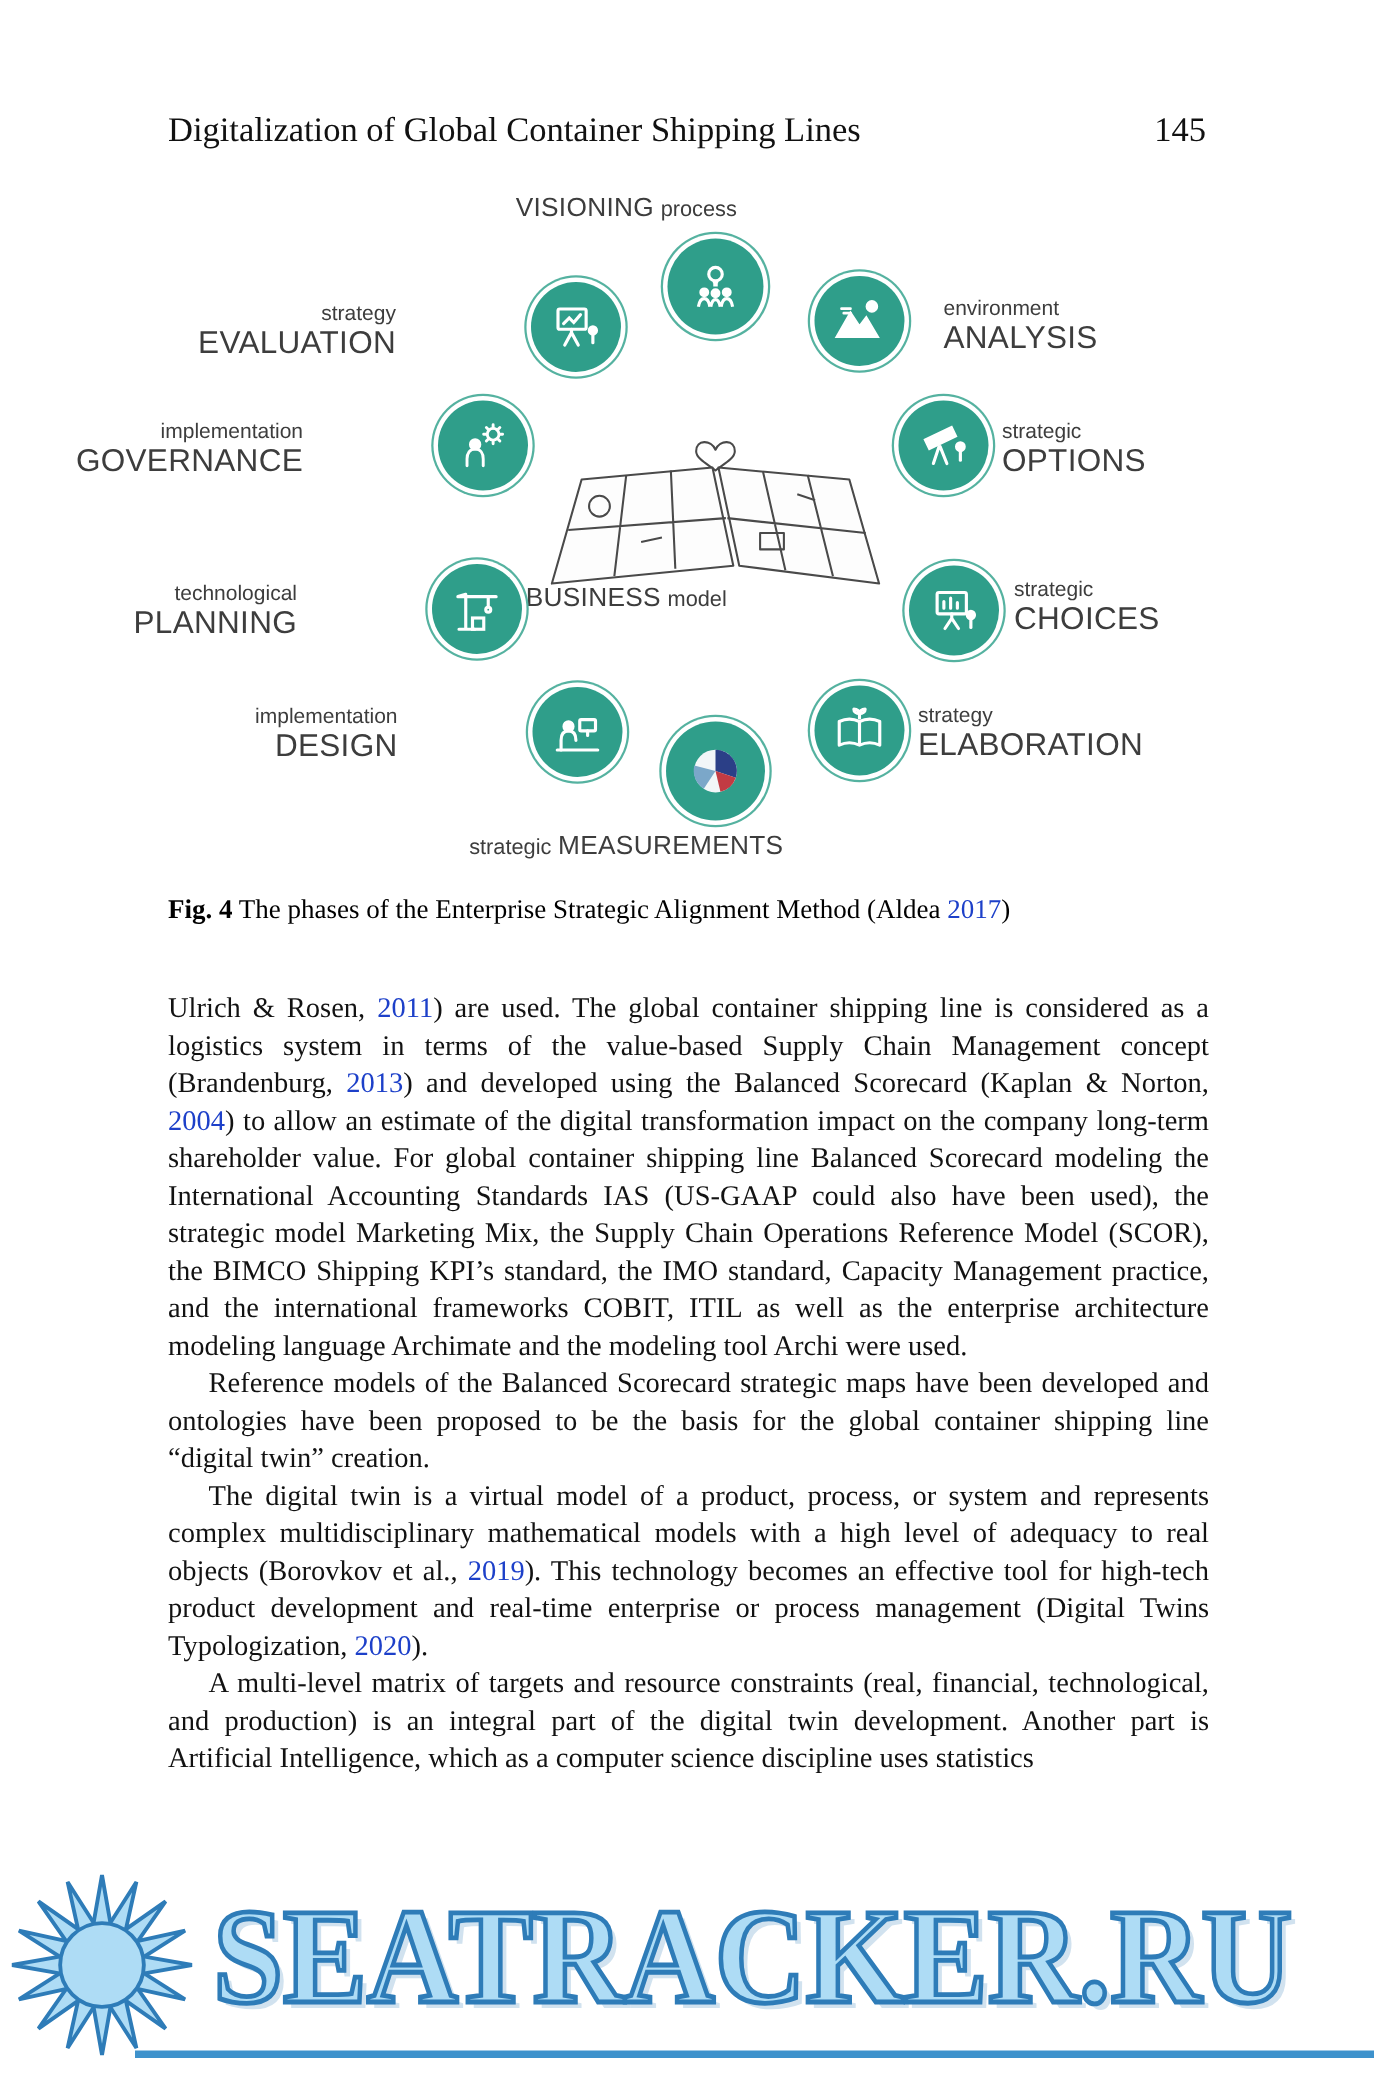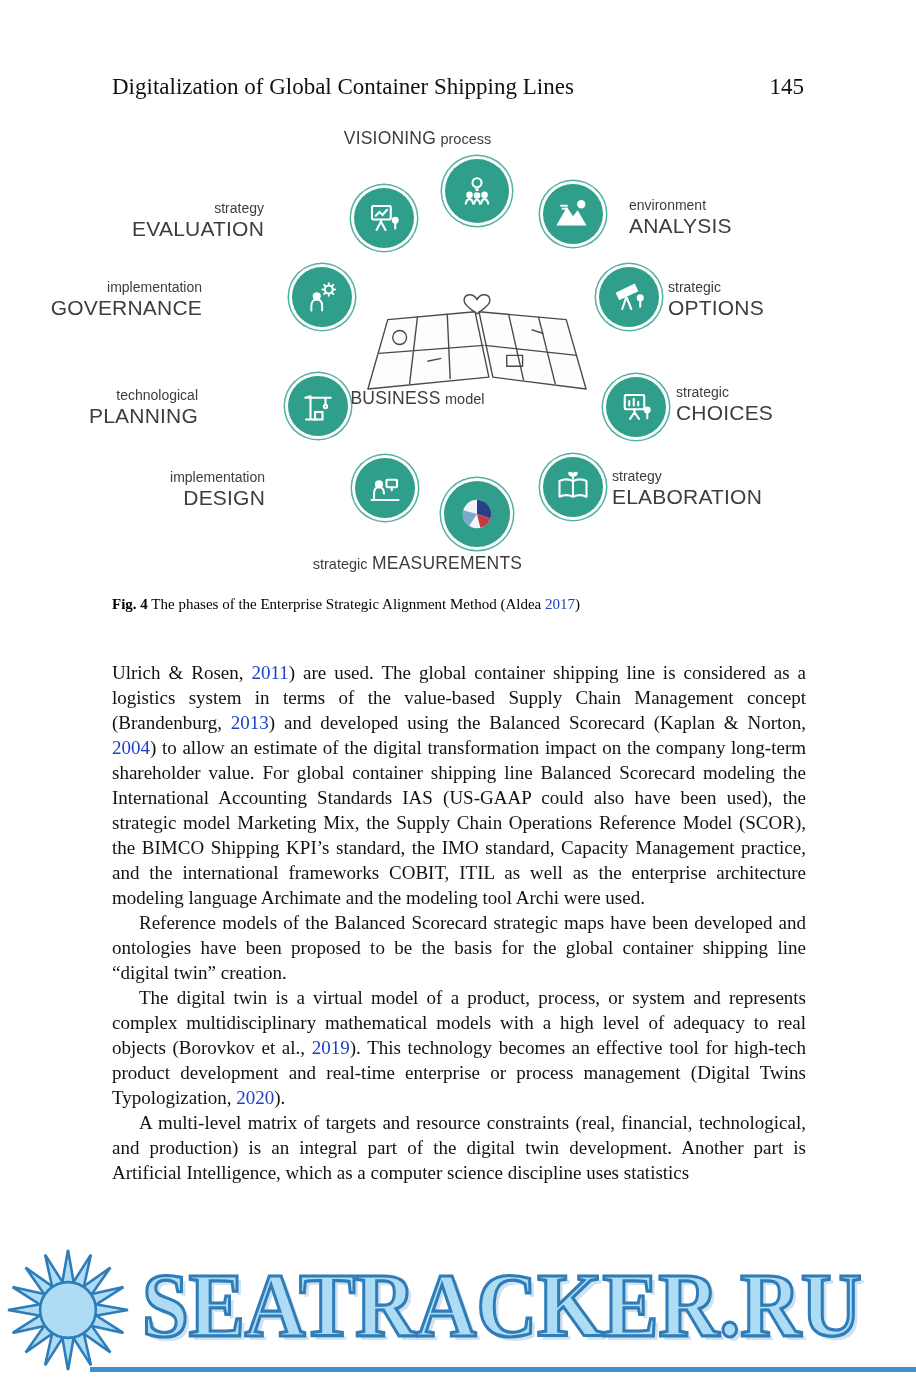--- a/index.html
+++ b/index.html
@@ -19,21 +19,21 @@
   .lbl { position:absolute; line-height:1.12; }
   .lbl .small { display:block; font-size:14px; }
   .lbl .caps  { display:block; font-size:21px; letter-spacing:.2px; }
   .lbl.right { text-align:right; }
   .centerline { position:absolute; left:0; width:100%; text-align:center; }
   .centerline .small { font-size:14.5px; }
   .centerline .caps  { font-size:17.5px; letter-spacing:.2px; }
   .canvas-wrap { position:absolute; left:358px; top:158px; width:238px; height:152px; }
 
   
-  .caption { position:absolute; top:596px; left:112px; right:100px; font-size:15px; font-family:"Liberation Serif", serif; color:#000; }
+  .caption { position:absolute; top:596px; left:112px; right:100px; font-size:18px; font-family:"Liberation Serif", serif; color:#000; }
   .caption .bold { font-weight:bold; }
 
   
   .bodytext { position:absolute; top:660px; left:112px; width:694px; font-size:19px; line-height:25px; text-align:justify; color:#121212; }
   .bodytext p.indent { text-indent:27px; }
   .link { color:#1d40c9; cursor:pointer; }
 
   
   .watermark { position:absolute; left:0; top:1246px; width:916px; height:142px; }
   .wm-text { position:absolute; left:142px; top:14px; font-family:"Liberation Serif", serif; font-weight:bold; font-size:84px; line-height:1; color:#aedcf5; -webkit-text-stroke:3px #2e7cb8; text-shadow:4px 4px 0 rgba(46,124,184,.22); transform:scaleY(1.08); transform-origin:top left; white-space:nowrap; }

